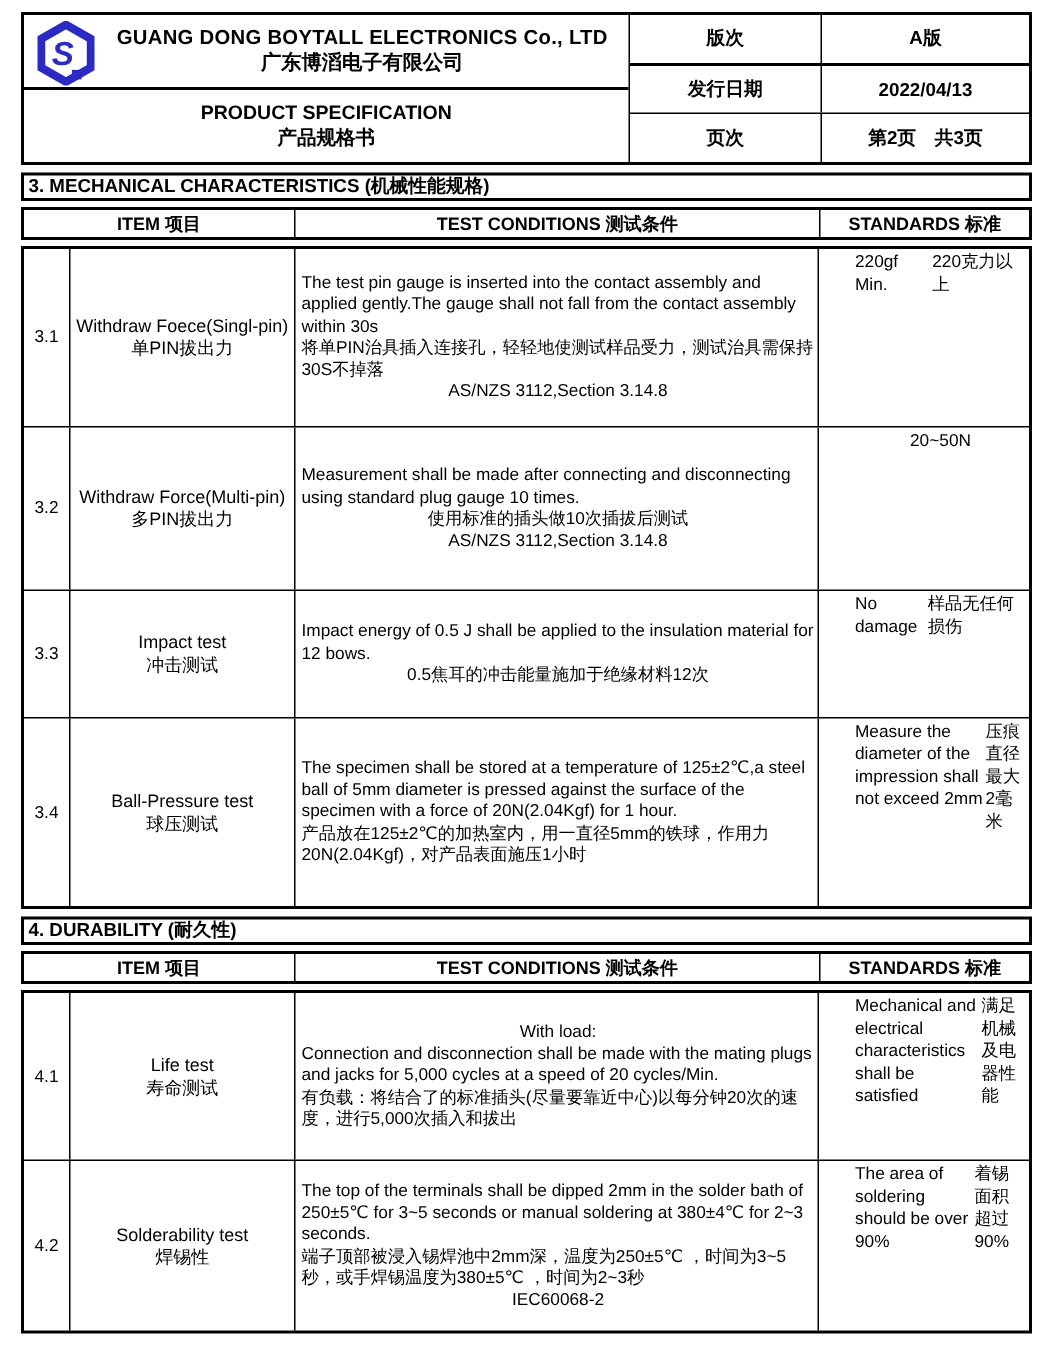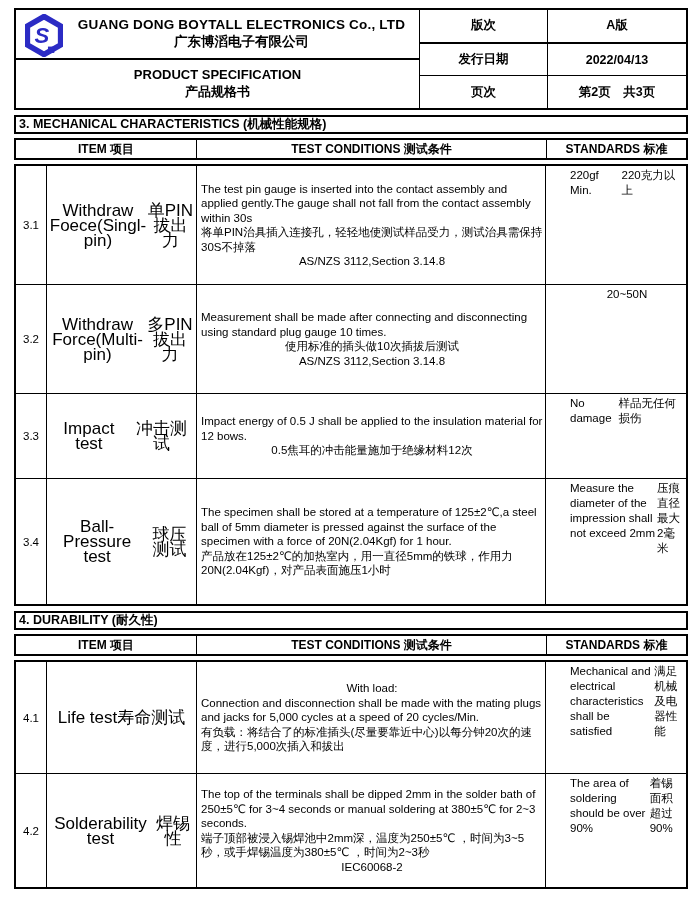--- a/index.html
+++ b/index.html
@@ -47,23 +47,23 @@
   .col-std  { flex:1; }
 
   .tbl { margin-top:4px; border:2px solid #000; }
   .row { display:flex; border-bottom:1px solid #000; }
   .row:last-child { border-bottom:none; }
   .c-no {
     width:31px; border-right:1px solid #000; display:flex;
     align-items:center; justify-content:center; font-size:11.5px;
   }
   .c-item {
-    width:150px; border-right:1px solid #000; display:flex; flex-direction:row;
+    width:150px; border-right:1px solid #000; display:flex; flex-direction:column;
     align-items:center; justify-content:center; text-align:center;
-    font-size:17px; line-height:15px; padding:0 2px;
+    font-size:12px; line-height:15px; padding:0 2px;
   }
   .c-cond {
     width:349px; border-right:1px solid #000; display:flex; flex-direction:column;
     justify-content:center; padding:3px 2px 3px 4px; font-size:11.5px; line-height:14.5px;align-items:center;
   }
   .c-std {
     flex:1; display:flex; justify-content:center;
     padding:2px 2px 2px 4px; font-size:11.5px; line-height:15px;margin-left:20px;
   }
 </style>
@@ -209,21 +209,21 @@
         </div>
       </div>
 
       <div class="row" style="height:113px;">
         <div class="c-no">4.2</div>
         <div class="c-item">
           <div>Solderability test</div>
           <div>焊锡性</div>
         </div>
         <div class="c-cond">
-          <div>The top of the terminals shall be dipped 2mm in the solder bath of 250±5℃ for 3~4 seconds or manual soldering at 380±5℃ for 2~3 seconds.</div>
+          <div>The top of the terminals shall be dipped 2mm in the solder bath of 250±5℃ for 3~5 seconds or manual soldering at 380±4℃ for 2~3 seconds.</div>
           <div>端子顶部被浸入锡焊池中2mm深，温度为250±5℃ ，时间为3~5秒，或手焊锡温度为380±5℃ ，时间为2~3秒</div>
           <div>IEC60068-2</div>
         </div>
         <div class="c-std">
           <div>The area of soldering should be over 90%</div>
           <div>着锡面积超过90%</div>
         </div>
       </div>
 
     </div>

